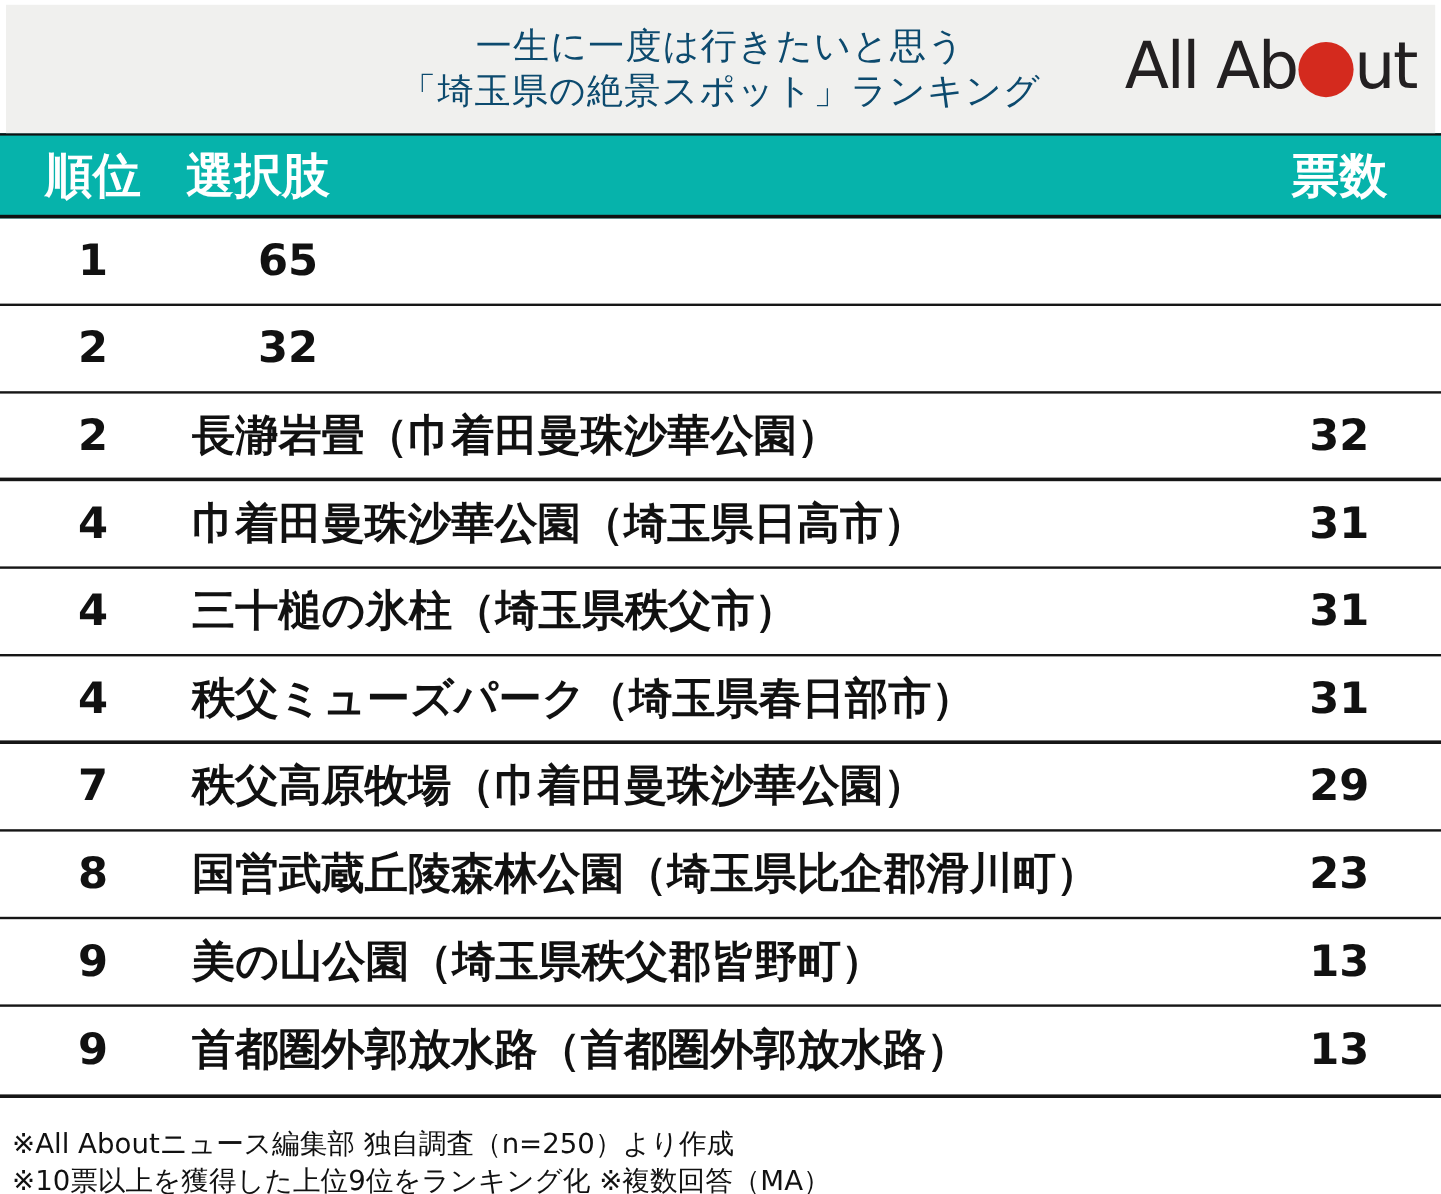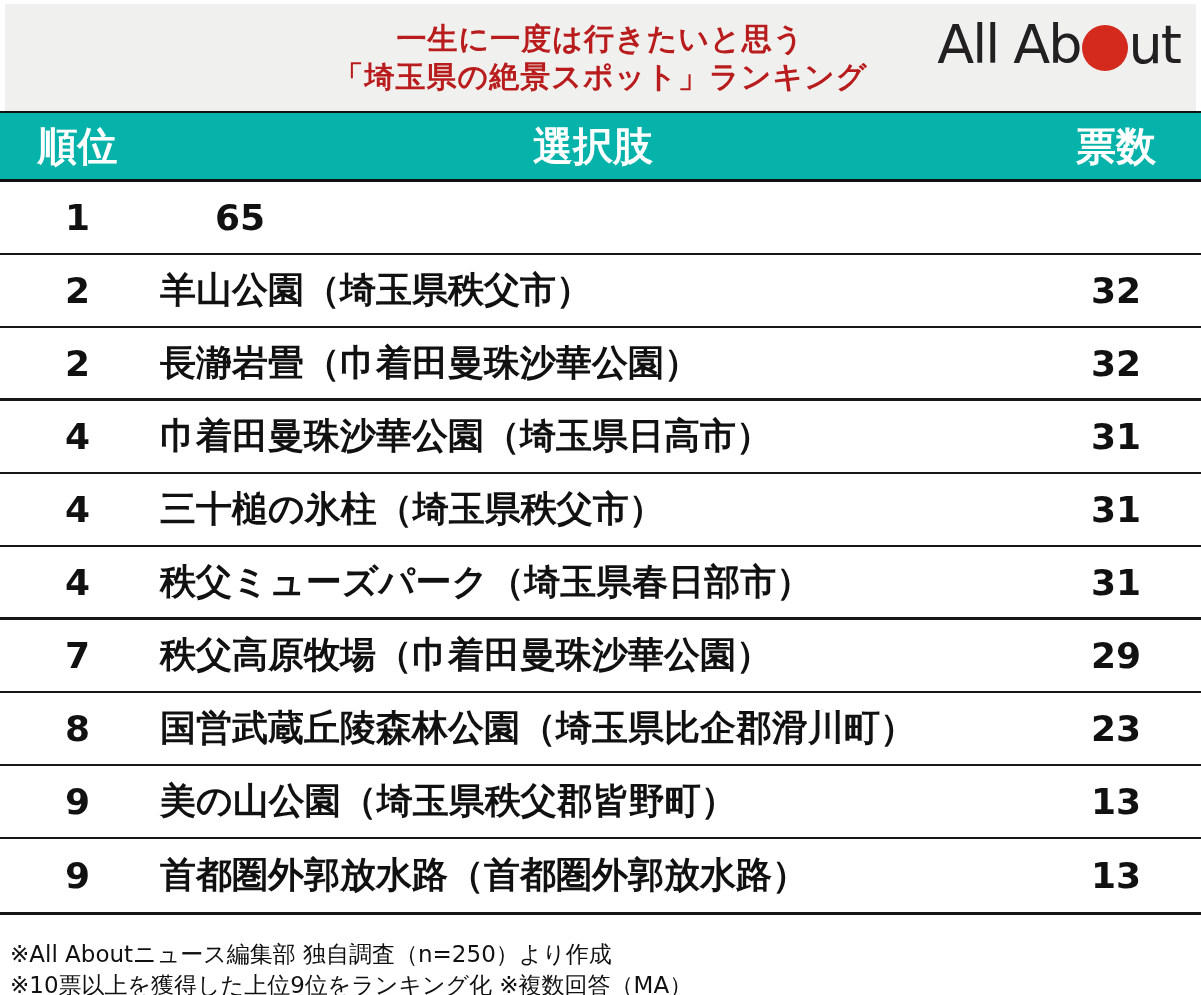--- a/index.html
+++ b/index.html
@@ -18,30 +18,30 @@
     height: 107px;
     background: #f0f0ee;
     position: relative;
   }
   .title-block {
     position: absolute;
     left: 0; right: 0;
     top: 50%;
     transform: translateY(-50%);
     text-align: center;
-    font-weight: bold;
+    font-weight: normal;
     font-size: 30px;
     line-height: 38px;
-    color: #b91c1c;
+    color: #0c4a6e;
     letter-spacing: 1px;
   }
   .logo {
     position: absolute;
     right: 16px;
-    top: 6px;
+    top: 16px;
     font-size: 54px;
     font-weight: 400;
     color: #232021;
     letter-spacing: -2px;
     white-space: nowrap;
     line-height: 70px;
   }
   .logo .logo-dot {
     display: inline-block;
     width: 46px; height: 46px;
@@ -57,21 +57,21 @@
     background: #06b3ab;
     border-top: 2px solid #111111;
     border-bottom: 3px solid #111111;
     display: flex;
     align-items: center;
     color: #ffffff;
     font-weight: bold;
     font-size: 40px;
   }
   .col-rank   { width: 155px; text-align: center; flex: none; }
-  .col-choice { flex: 1; text-align: center; }
+  .col-choice { flex: 1; text-align: left; }
   .col-votes  { width: 170px; text-align: center; flex: none; }
 
   
   .rows { border-bottom: 3px solid #161616; }
   .row {
     height: 73px;
     display: flex;
     align-items: center;
     border-bottom: 2px solid #161616;
     font-weight: bold;
@@ -113,21 +113,20 @@
   </div>
 
   <div class="rows" id="rows">
     <div class="row">
       <span class="cell-rank">1</span>
       <span class="cell-votes">65</span>
     </div>
 
     <div class="row">
       <span class="cell-rank">2</span>
-      <span class="cell-choice">羊山公園（埼玉県秩父市）</span>
       <span class="cell-votes">32</span>
     </div>
 
     <div class="row group-end">
       <span class="cell-rank">2</span>
       <span class="cell-choice">長瀞岩畳（巾着田曼珠沙華公園）</span>
       <span class="cell-votes">32</span>
     </div>
 
     <div class="row">

